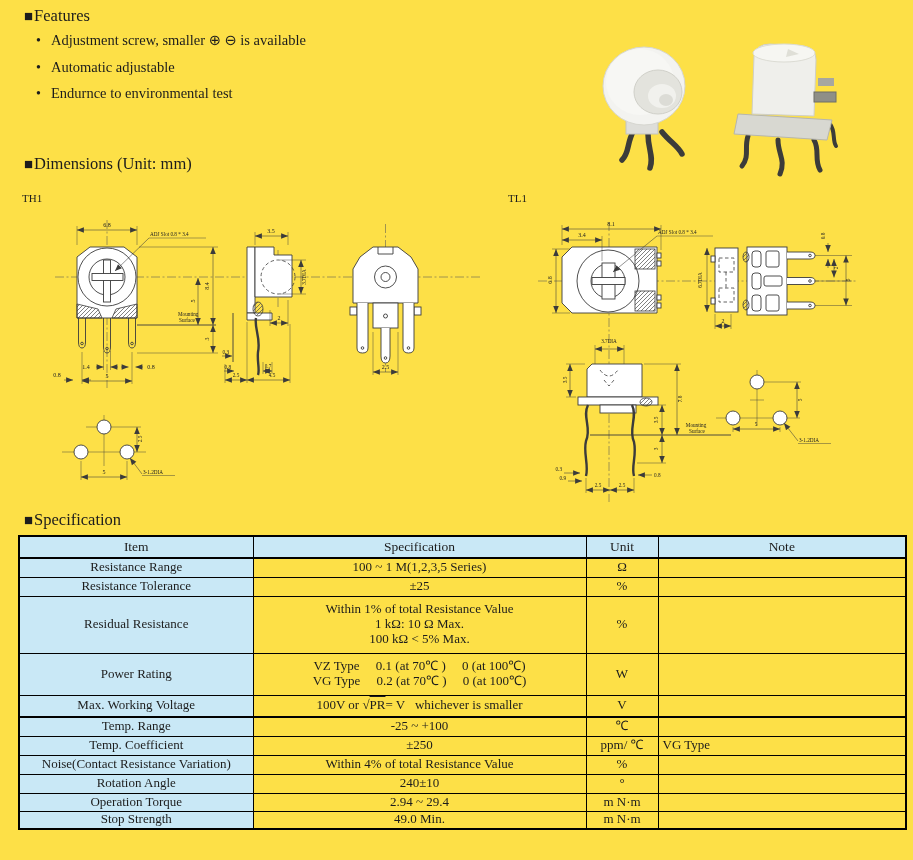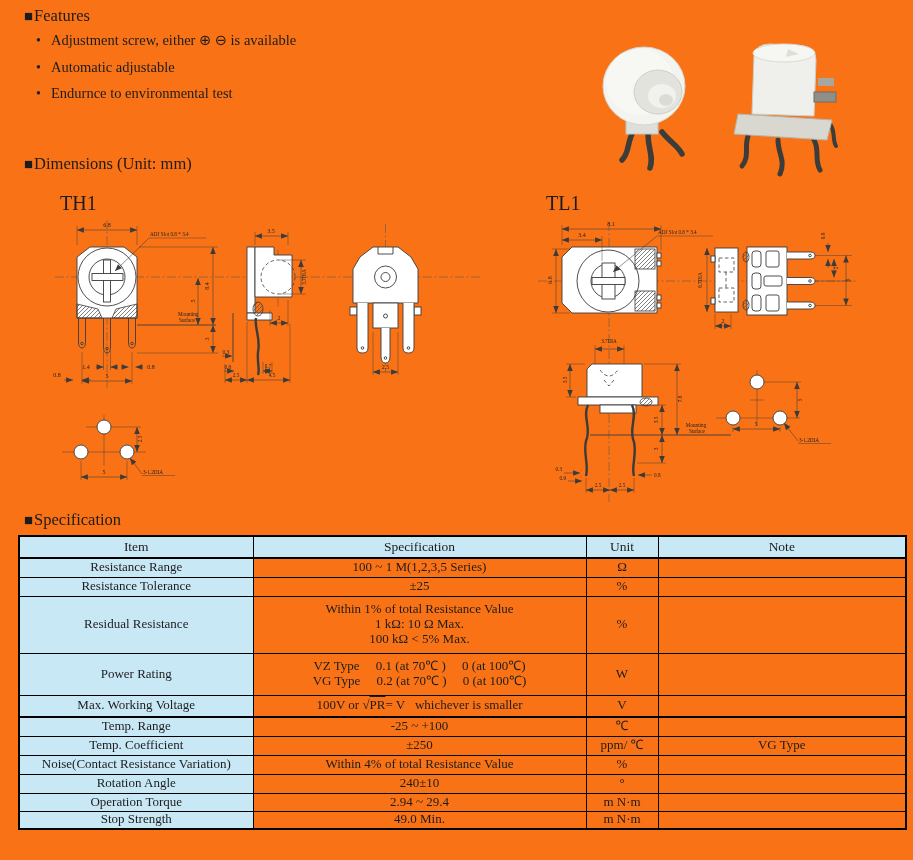--- a/index.html
+++ b/index.html
@@ -1,57 +1,57 @@
 <!DOCTYPE html>
 <html><head>
 <meta charset="utf-8">
 <style>
   html,body{margin:0;padding:0;background:#fff;}
-  .page{position:relative;width:913px;height:860px;background:#f97316;overflow:hidden;
+  .page{position:relative;width:913px;height:860px;background:#fde047;overflow:hidden;
         font-family:"Liberation Serif",serif;color:#1c1c1c;}
   .heading{position:absolute;font-size:16.5px;white-space:nowrap;}
   .heading .marker{font-size:15px;margin-right:1px;}
   .feat-item{position:absolute;font-size:14.5px;white-space:nowrap;}
   .feat-item .bullet{display:inline-block;width:15px;font-size:14px;}
-  .model-label{position:absolute;font-size:20px;margin-left:38px;}
+  .model-label{position:absolute;font-size:11px;}
   svg{position:absolute;}
   svg text{font-family:"Liberation Serif",serif;}
   .ol{stroke:#3b3b3b;fill:none;stroke-width:0.9;}
   .olw{stroke:#3b3b3b;fill:#fff;stroke-width:0.9;}
   .cl{stroke:#555;stroke-width:0.55;fill:none;stroke-dasharray:9 2.5 2 2.5;}
   .dim{stroke:#3b3b3b;stroke-width:0.55;fill:none;}
   .ext{stroke:#3b3b3b;stroke-width:0.45;fill:none;}
   .dt{font-size:6px;fill:#222;}
   .dts{font-size:5.2px;fill:#222;}
   .dashl{stroke:#3b3b3b;stroke-width:0.8;fill:none;stroke-dasharray:3.5 2.5;}
   .leg{stroke:#3b3b3b;stroke-width:2.4;fill:none;}
   .pleg{stroke:#3c3c3a;fill:none;stroke-linecap:round;}
   table.spec{position:absolute;left:18px;top:535px;width:887px;border-collapse:collapse;
              border:2px solid #000;table-layout:fixed;font-size:13px;padding-left:29px;}
   table.spec th,table.spec td{border:1px solid #000;padding:0 4px;line-height:1.15;overflow:hidden;}
   table.spec thead th{background:#c9e8f6;font-weight:normal;font-size:13.5px;height:20px;
                       border-bottom:2px solid #000;text-align:center;}
   td.item{background:#c9e8f6;text-align:center;padding-left:6px;}
   td.spec-c,td.unit{text-align:center;}
-  td.note{text-align:center;padding-left:34px;}
+  td.note{text-align:left;padding-left:34px;}
   tr.rh-s{height:19px;} tr.rh-3{height:57px;} tr.rh-p{height:42px;}
   tr.rh-v{height:22px;} tr.rh-e{height:18px;font-family:Liberation Serif, serif;}
   tr.thick-top td{border-top:2px solid #000;}
   .ovl{text-decoration:overline;}
 </style>
 </head>
 <body>
 
 <div class="page">
 
   <div class="heading" style="left:24px;top:6px;">
     <span class="marker">■</span><span>Features</span>
   </div>
   <div class="feat-item" style="left:36px;top:32px;">
-    <span class="bullet">•</span><span>Adjustment screw, either ⊕ ⊖ is available</span>
+    <span class="bullet">•</span><span>Adjustment screw, smaller ⊕ ⊖ is available</span>
   </div>
   <div class="feat-item" style="left:36px;top:59px;">
     <span class="bullet">•</span><span>Automatic adjustable</span>
   </div>
   <div class="feat-item" style="left:36px;top:85px;">
     <span class="bullet">•</span><span>Endurnce to environmental test</span>
   </div>
 
   <svg style="left:596px;top:34px;" width="112" height="140" viewBox="0 0 112 140">
     <g>

